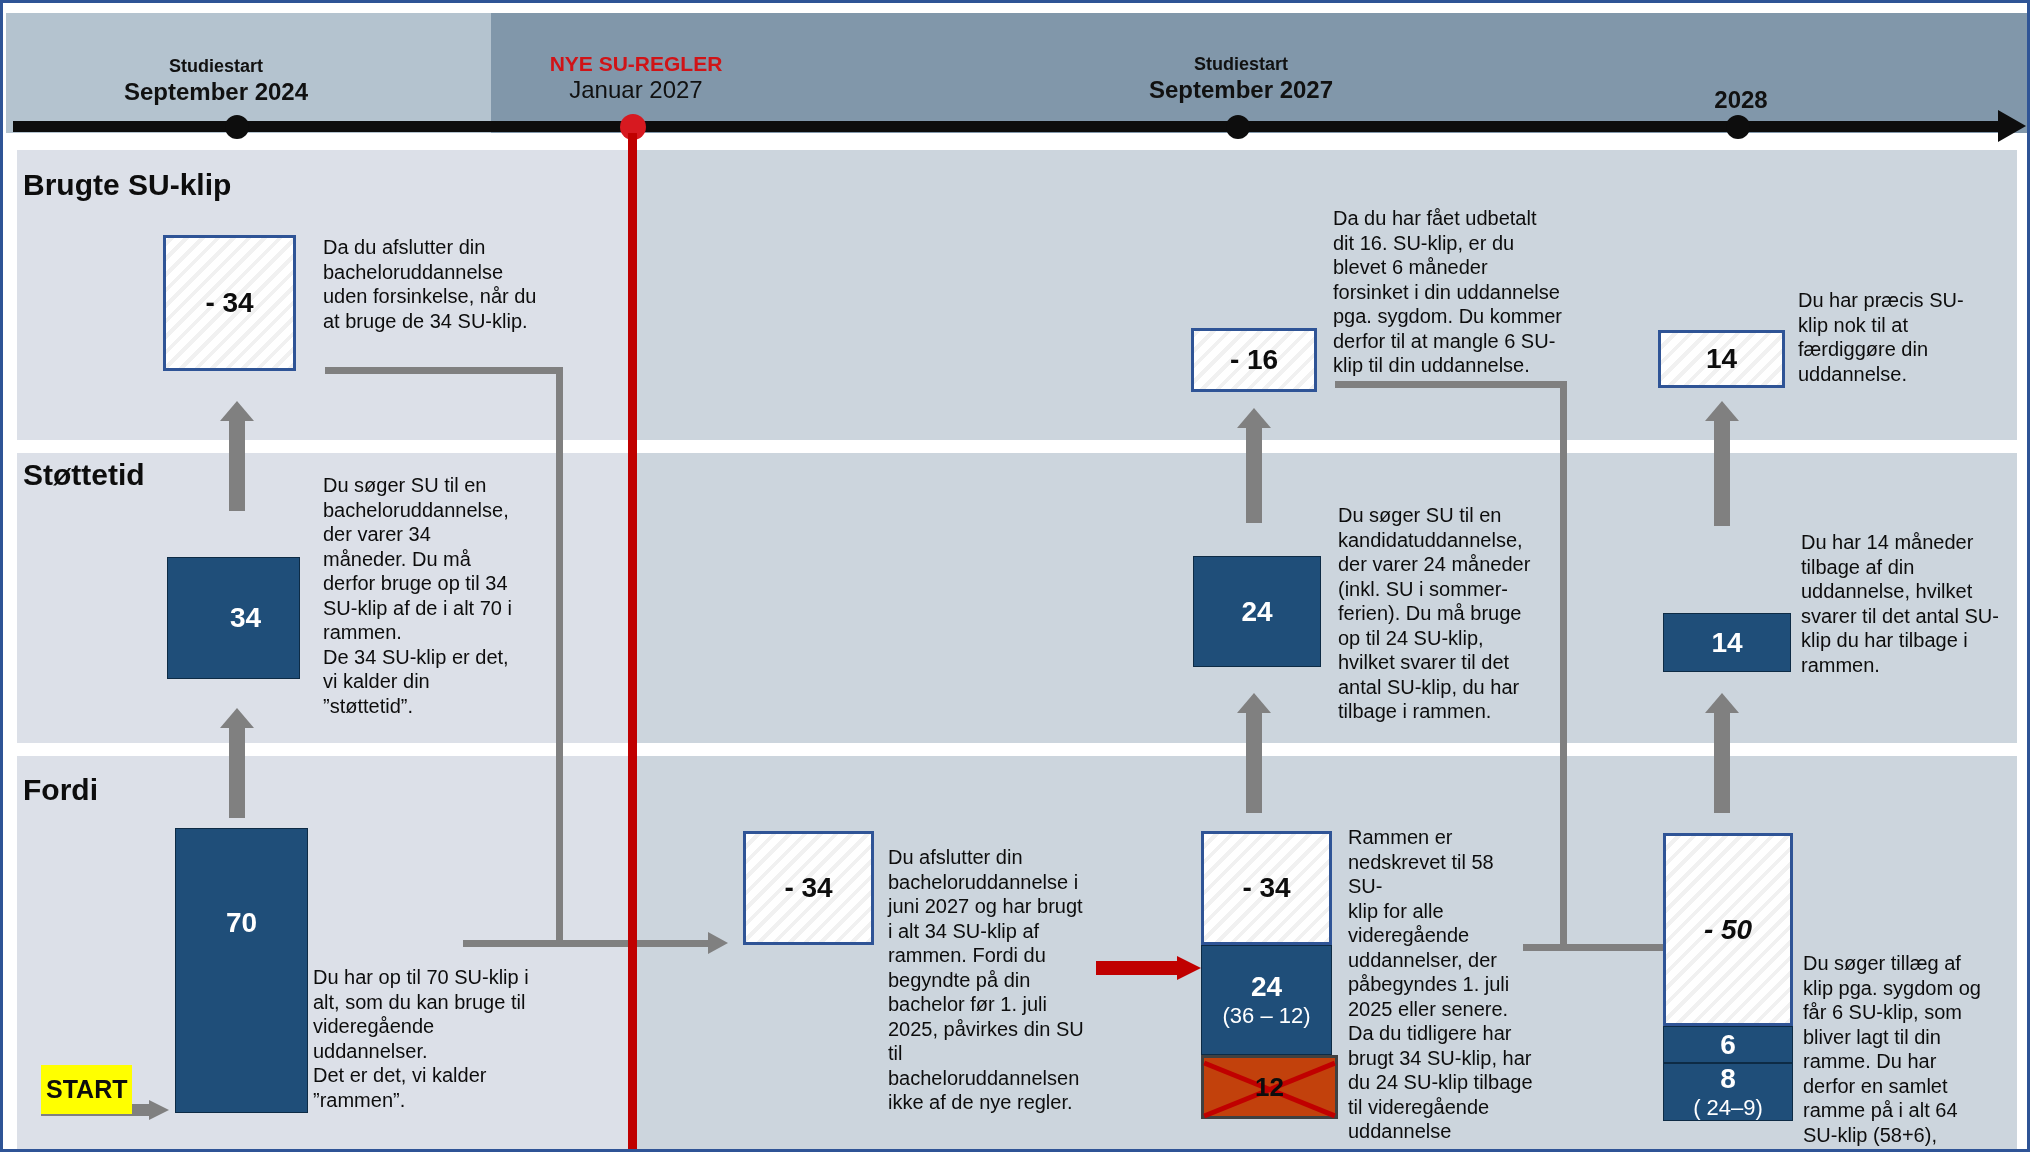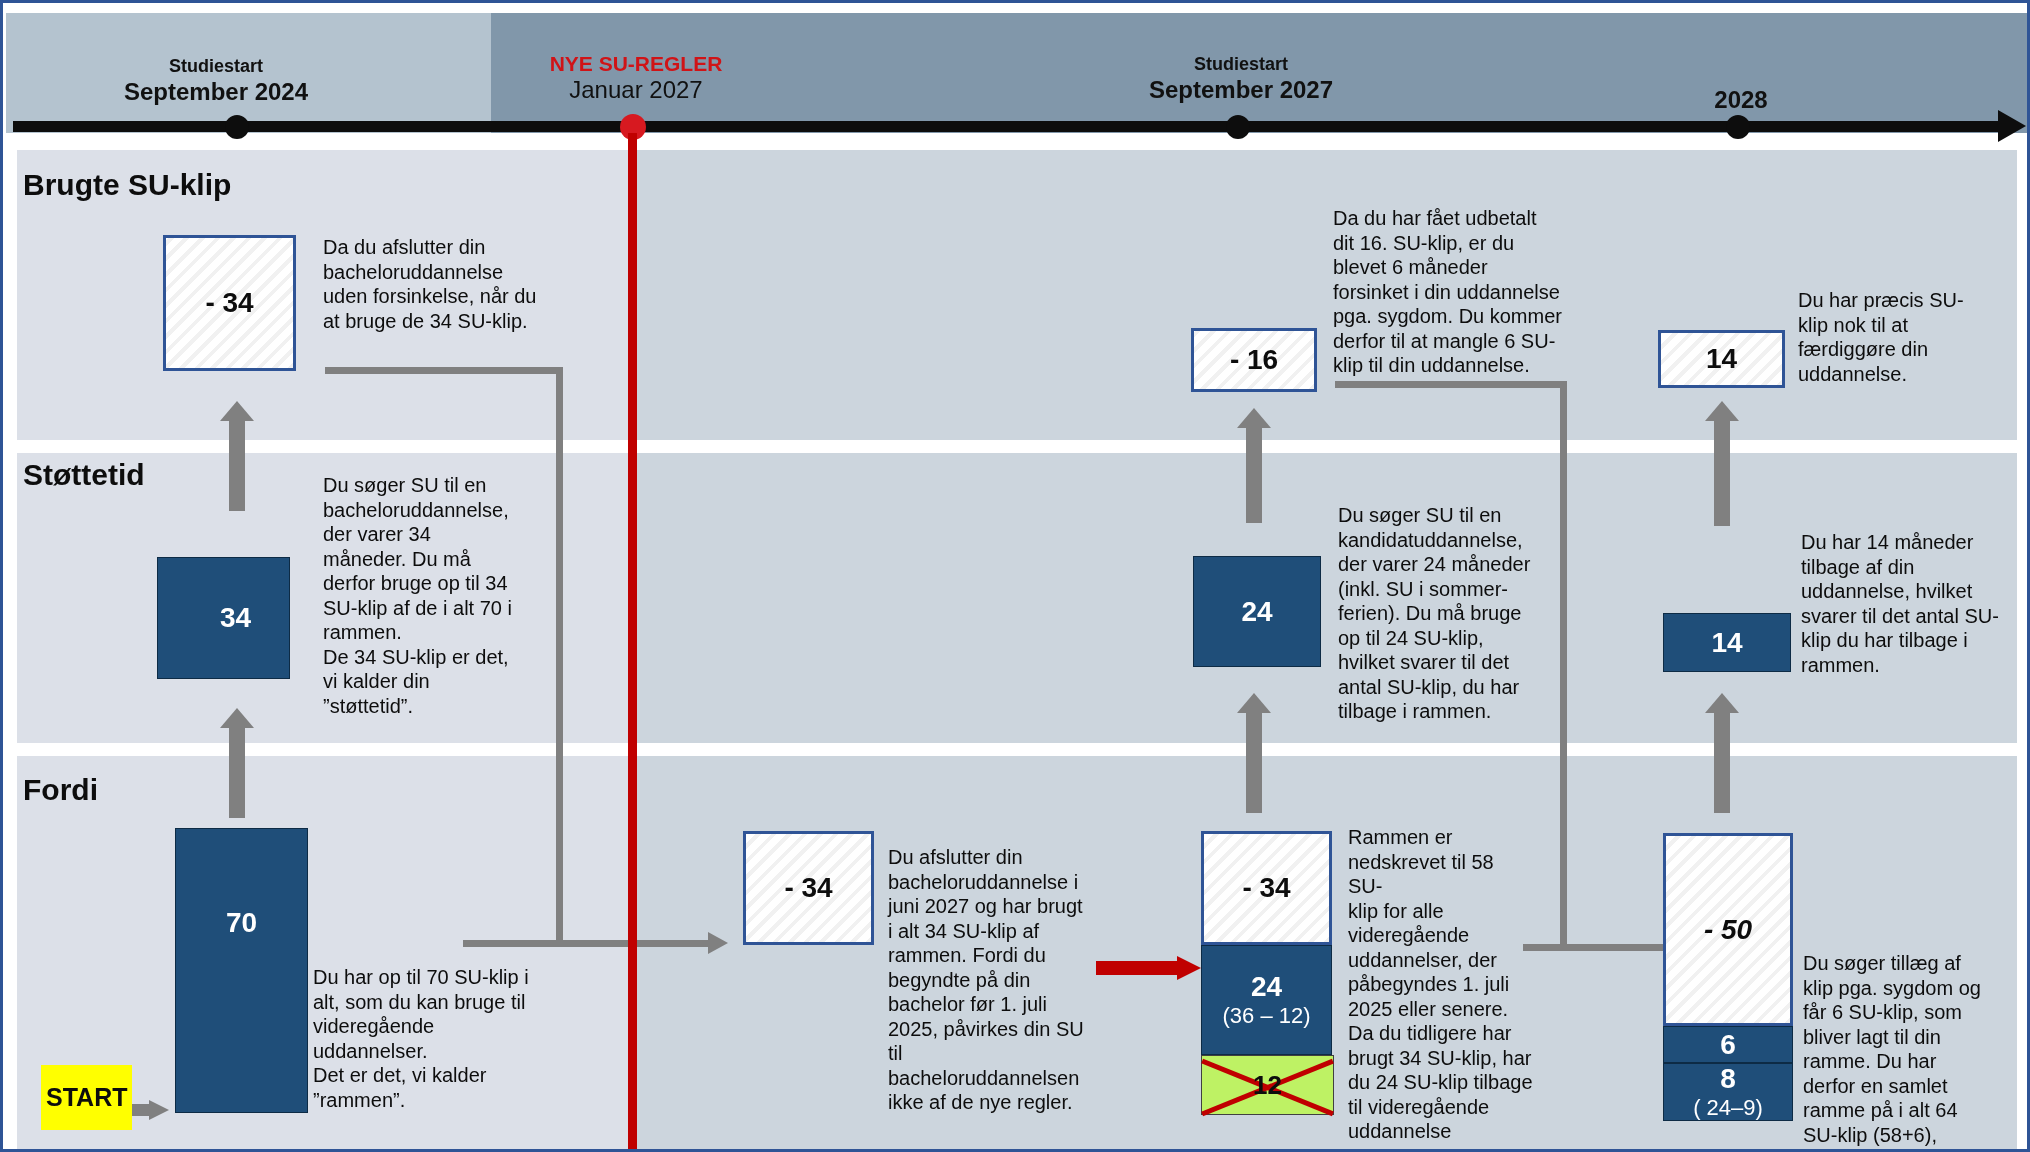--- a/index.html
+++ b/index.html
@@ -88,21 +88,21 @@
        -45deg,
        #f1f1f1 0px, #f1f1f1 4px,
        #ffffff 4px, #ffffff 11px);
   }
   .box-solid{
     background:#1f4e79;color:#ffffff;border:1px solid #0d2b45;
   }
   .box-solid .val,.box-solid .sub{color:#ffffff;}
 
   .box-crossed{
-    border:1px solid #404040;background:#bef264;position:absolute;z-index:11;
+    border:3px solid #404040;background:#c2410c;position:absolute;z-index:11;
     display:flex;align-items:center;justify-content:center;
   }
   .box-crossed .val{font-size:26px;font-weight:bold;color:#0d0d0d;z-index:2;}
   .box-crossed .x1,.box-crossed .x2{
     position:absolute;left:-4%;top:50%;width:108%;height:5px;background:#c00000;
   }
   .box-crossed .x1{transform:rotate(22deg);}
   .box-crossed .x2{transform:rotate(-22deg);}
 
   
@@ -151,21 +151,21 @@
   .elbow .ehead{
     position:absolute;width:0;height:0;
     border-top:11px solid transparent;
     border-bottom:11px solid transparent;
     border-left:20px solid #808080;
   }
 
   
   #start-badge{
     position:absolute;z-index:14;background:#ffff00;color:#0d0d0d;
-    font-size:25px;font-weight:bold;padding:18px 5px;
+    font-size:25px;font-weight:bold;padding:10px 5px;
   }
 </style>
 </head>
 <body>
 
 <div id="canvas">
 
   <div id="timeline-header">
     <div class="tl-right-shade"></div>
 
@@ -242,21 +242,21 @@
   <div class="uparrow" style="left:1702px;top:398px;width:34px;height:125px;">
     <div class="head"></div>
     <div class="shaft"></div>
   </div>
 
   <div class="band" id="band-stottetid">
     <div class="band-shade"></div>
   </div>
   <div class="band-title" style="top:455px;text-align:center;">Støttetid</div>
 
-  <div class="box box-solid" style="left:154px;top:554px;width:133px;height:122px;padding-left:24px;">
+  <div class="box box-solid" style="left:164px;top:554px;width:133px;height:122px;padding-left:24px;">
     <div class="val">34</div>
   </div>
   <div class="note" style="left:320px;top:470px;width:210px;">Du søger SU til en
 bacheloruddannelse,
 der varer 34
 måneder. Du må
 derfor bruge op til 34
 SU-klip af de i alt 70 i
 rammen.
 De 34 SU-klip er det,

